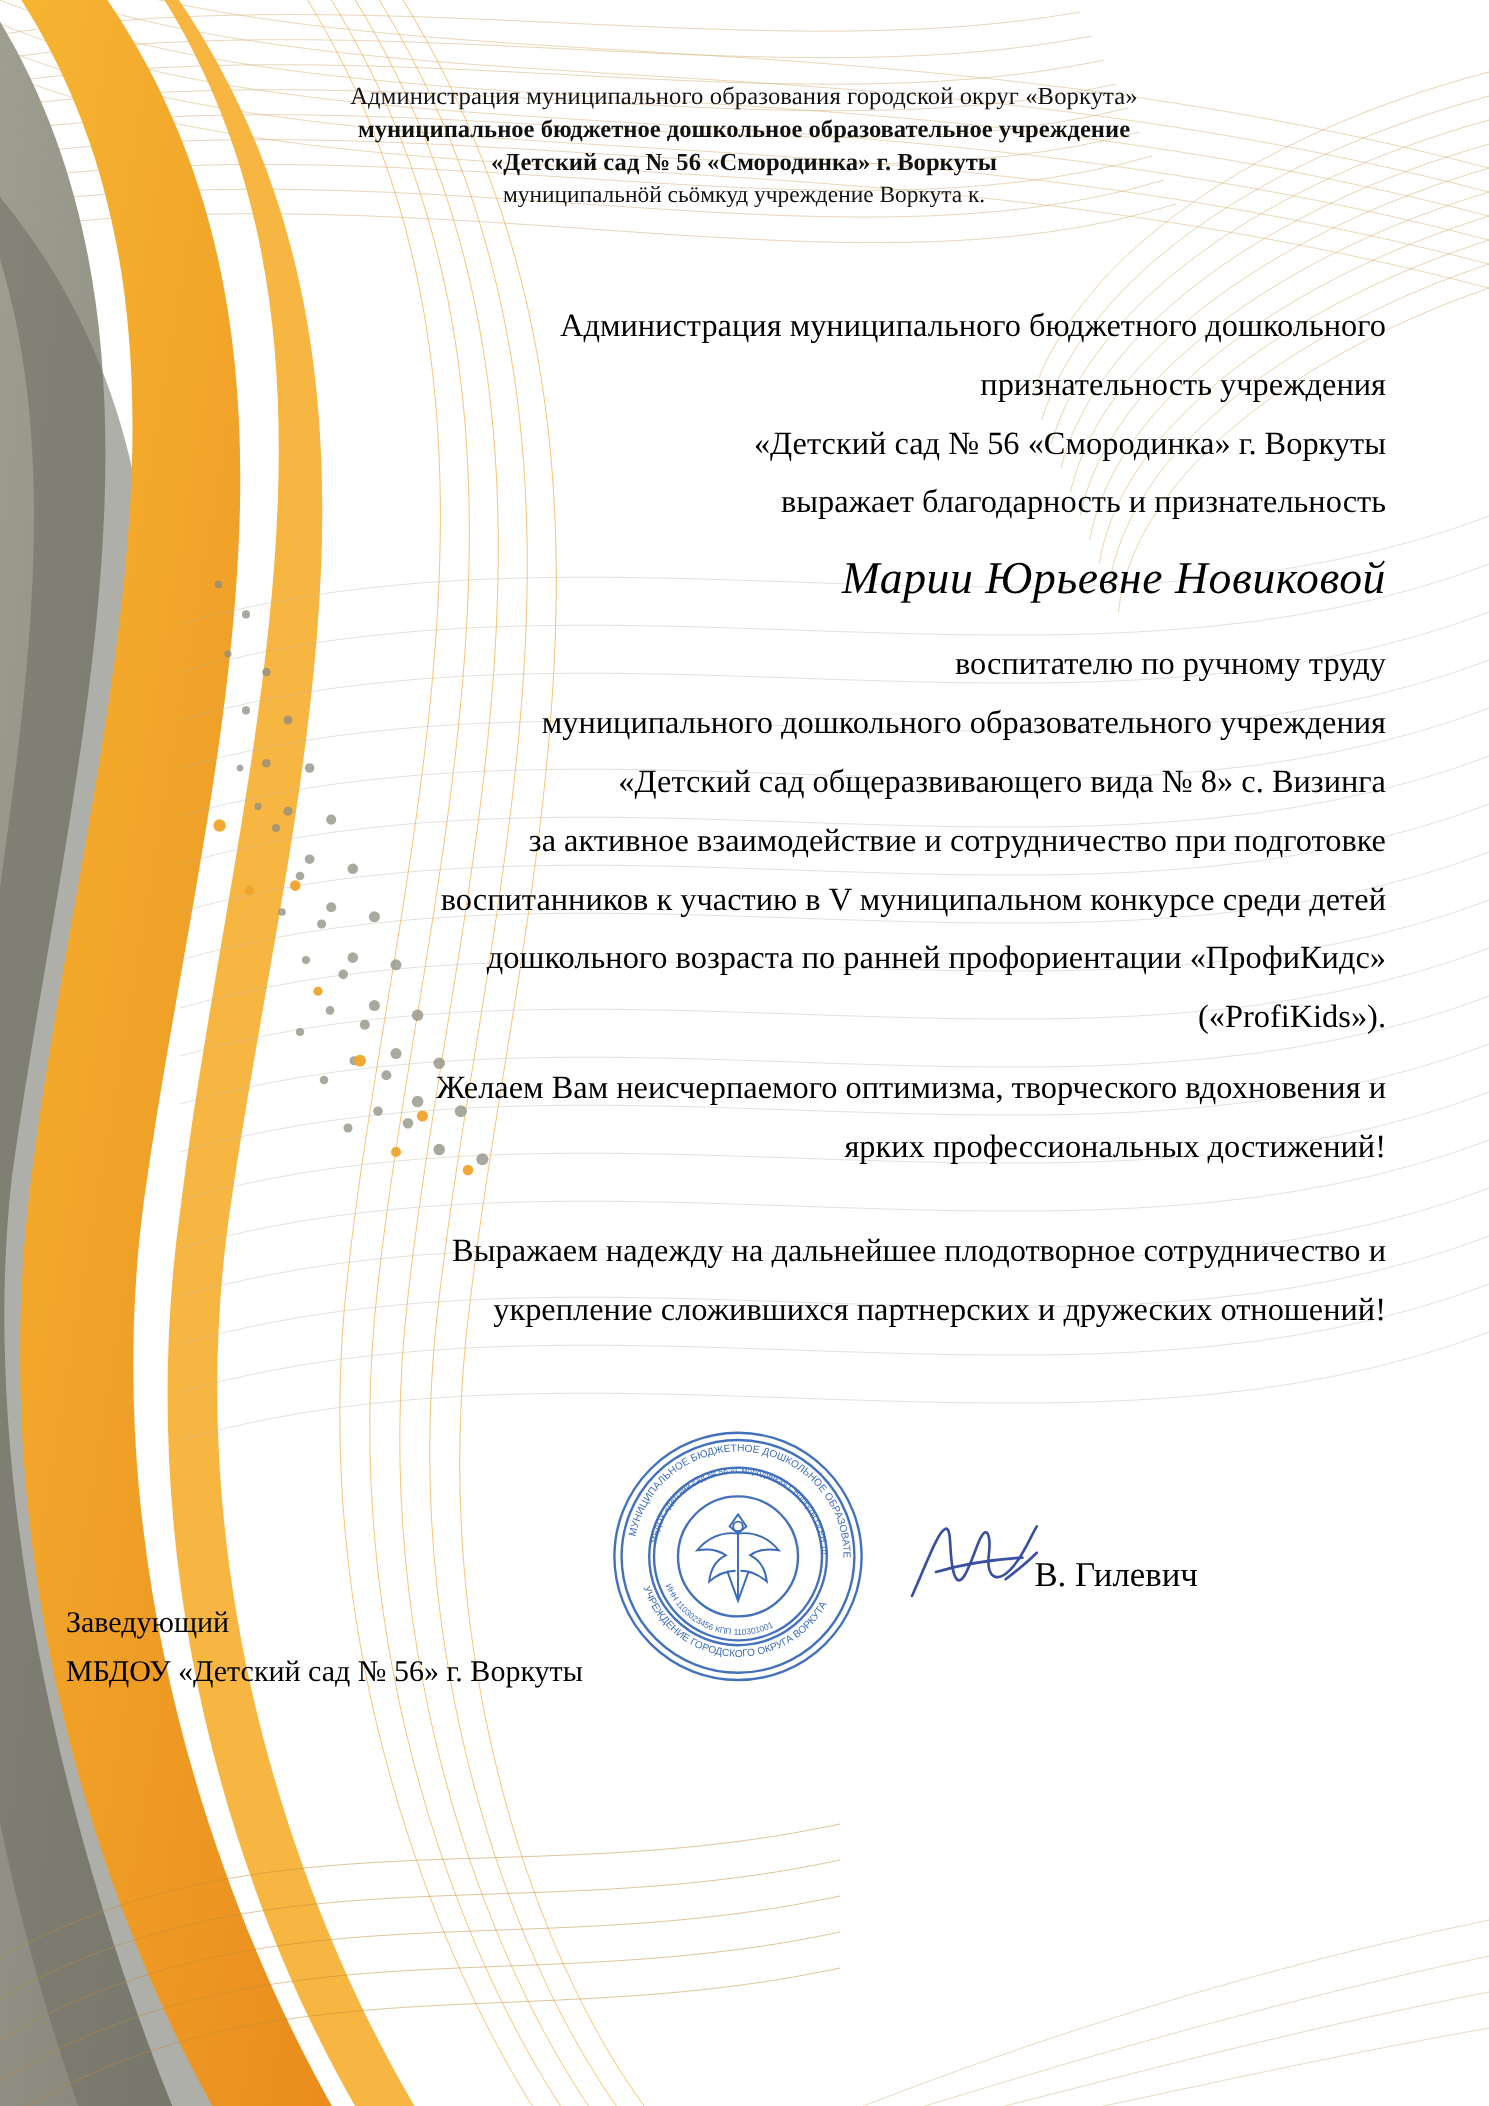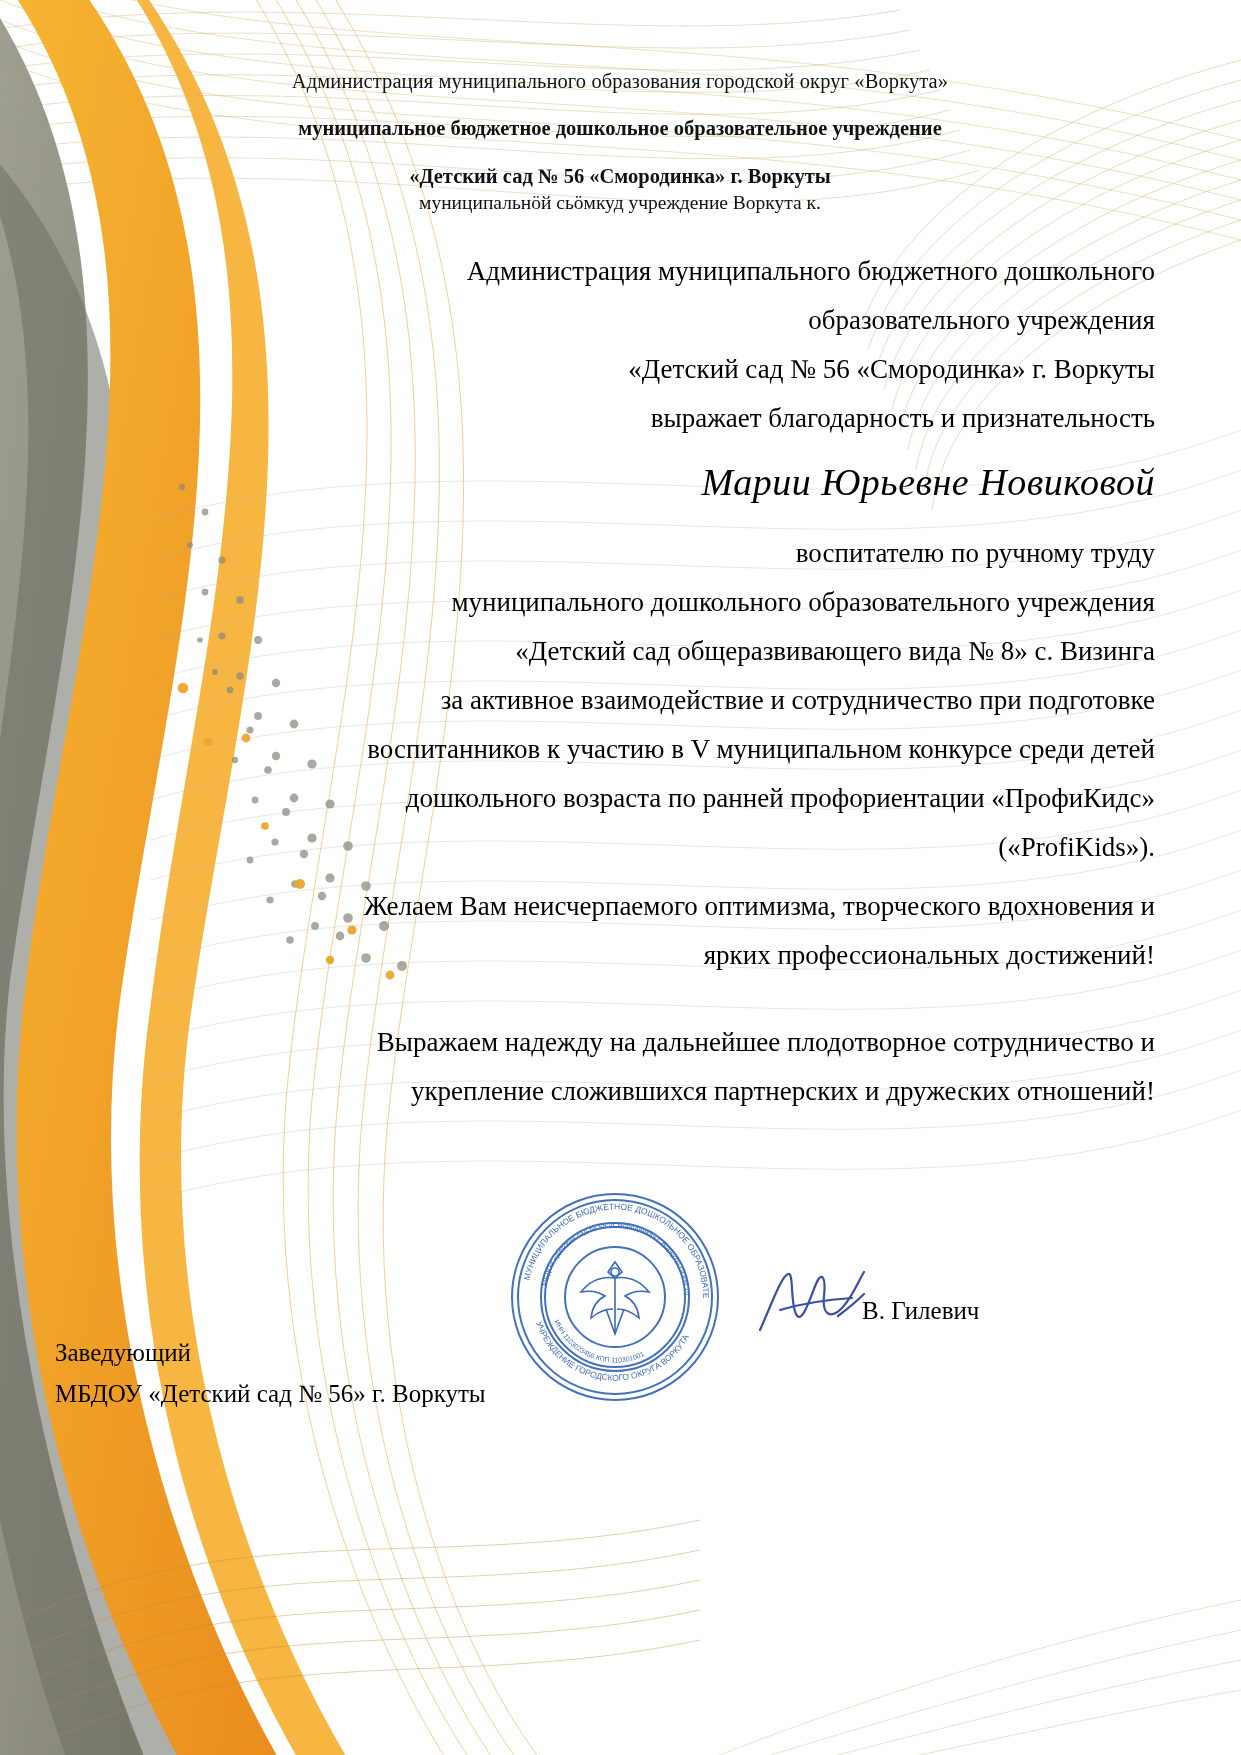--- a/index.html
+++ b/index.html
@@ -43,21 +43,20 @@
   }
   .header .line1 {
     font-size: 20.5px;
     letter-spacing: 0.1px;
     line-height: 1.33;
   }
   .header .line2, .header .line3 {
     font-size: 20.5px;
     font-weight: bold;
     line-height: 1.33;
-    margin-top: 20px;
   }
   .header .line4, .header .line5 {
     font-size: 19.5px;
     line-height: 1.35;
   }
 
   
   .body-block {
     position: absolute;
     left: 95px;
@@ -93,21 +92,21 @@
     width: 560px;
     font-size: 25px;
     line-height: 1.65;
     color: #000;
     text-align: left;
   }
   .sign-name {
     position: absolute;
     left: 862px;
     top: 1297px;
-    font-size: 25px;
+    font-size: 29px;
     color: #000;
     text-align: right;
   }
   .place-date {
     position: absolute;
     left: 0;
     top: 1440px;
     width: 1241px;
     text-align: center;
     font-size: 25px;
@@ -301,21 +300,21 @@
 
     <div class="header">
       <div class="line1">Администрация  муниципального образования городской округ  «Воркута»</div>
       <div class="line2">муниципальное бюджетное  дошкольное  образовательное  учреждение</div>
       <div class="line3">«Детский  сад  № 56 «Смородинка» г. Воркуты</div>
       <div class="line5">муниципальнöй сьöмкуд учреждение  Воркута к.</div>
     </div>
 
     <div class="body-block">
       <div class="body-line">Администрация муниципального бюджетного  дошкольного</div>
-      <div class="body-line">образовательного  учреждения</div>
+      <div class="body-line">признательность  учреждения</div>
       <div class="body-line">«Детский  сад  № 56 «Смородинка» г. Воркуты</div>
       <div class="body-line">выражает благодарность и признательность</div>
 
       <div class="honoree">Марии Юрьевне Новиковой</div>
 
       <div class="body-line">воспитателю по ручному труду</div>
       <div class="body-line">муниципального дошкольного образовательного учреждения</div>
       <div class="body-line">«Детский сад общеразвивающего вида № 8» с. Визинга</div>
       <div class="body-line">за активное взаимодействие и сотрудничество при подготовке</div>
       <div class="body-line">воспитанников к участию в V муниципальном конкурсе среди детей</div>

